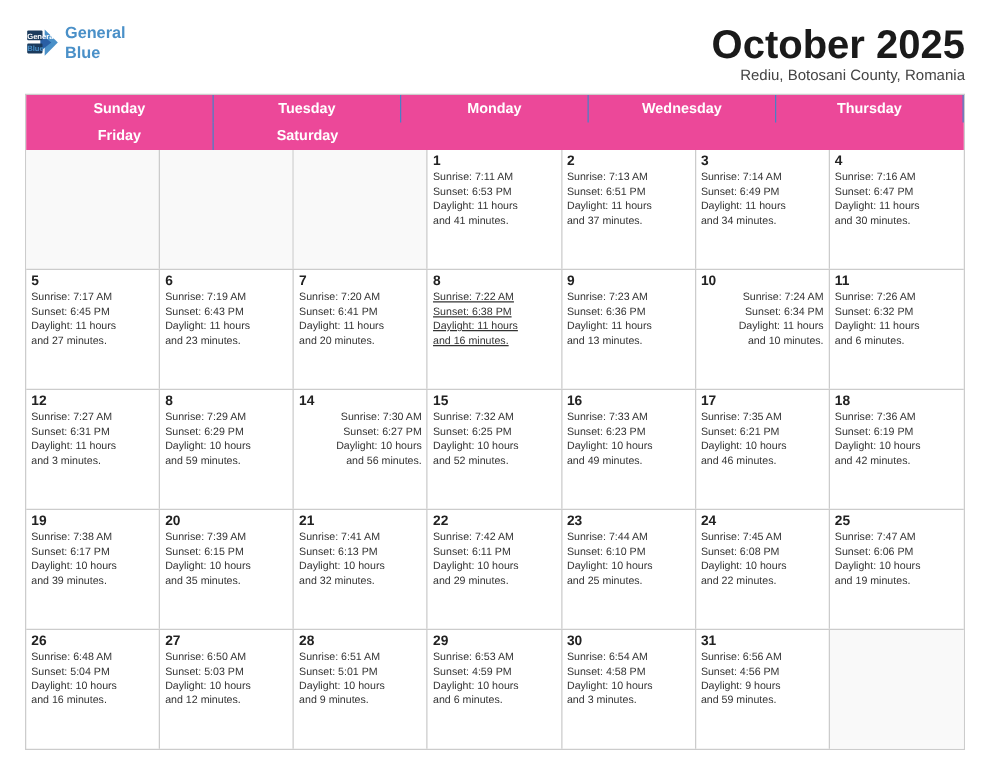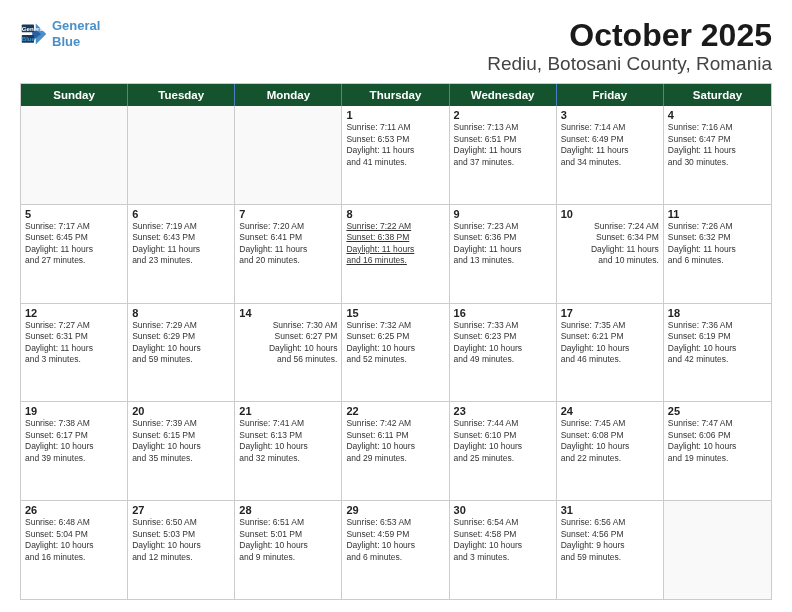--- a/index.html
+++ b/index.html
@@ -44,33 +44,33 @@
     .title-block {
       text-align: right;
     }
     .month-title {
       font-size: 32px;
       font-weight: bold;
       color: #1a1a1a;
       line-height: 1.1;
     }
     .subtitle {
-      font-size: 19px;
+      font-size: 12px;
       color: #444;
     }
     .calendar {
       flex: 1;
       display: flex;
       flex-direction: column;
       border: 1px solid #ccc;
     }
     .cal-header {
       display: grid;
-      grid-template-columns: repeat(7, 1fr);
-      background: #14532d;
+      grid-template-columns: repeat(5, 1fr);
+      background: #ec4899;
     }
     .cal-header-cell {
       color: #fff;
       font-size: 11.5px;
       font-weight: bold;
       padding: 5px 4px;
       text-align: center;
       border-right: 1px solid #4a7fc5;
     }
     .cal-header-cell:last-child { border-right: none; }
@@ -135,22 +135,22 @@
       <div class="month-title">October 2025</div>
       <div class="subtitle">Rediu, Botosani County, Romania</div>
     </div>
   </div>
 
   <div class="calendar">
     <div class="cal-header">
     <div class="cal-header-cell">Sunday</div>
         <div class="cal-header-cell">Tuesday</div>
         <div class="cal-header-cell">Monday</div>
+        <div class="cal-header-cell">Wednesday</div>
         <div class="cal-header-cell">Thursday</div>
-        <div class="cal-header-cell">Wednesday</div>
         <div class="cal-header-cell">Friday</div>
         <div class="cal-header-cell">Saturday</div>
       </div>
     <div class="cal-body">
     <div class="cal-row">
           <div class="cal-cell empty"></div>
           <div class="cal-cell empty"></div>
           <div class="cal-cell empty"></div>
           <div class="cal-cell">
             <div class="day-num">1</div>

